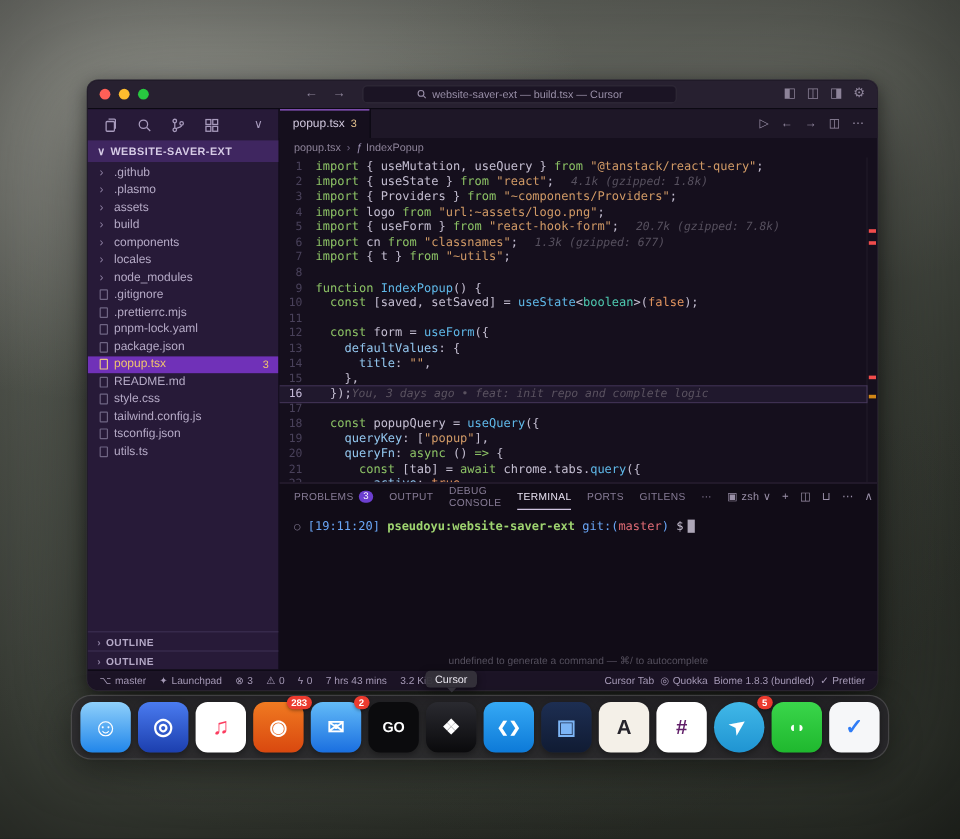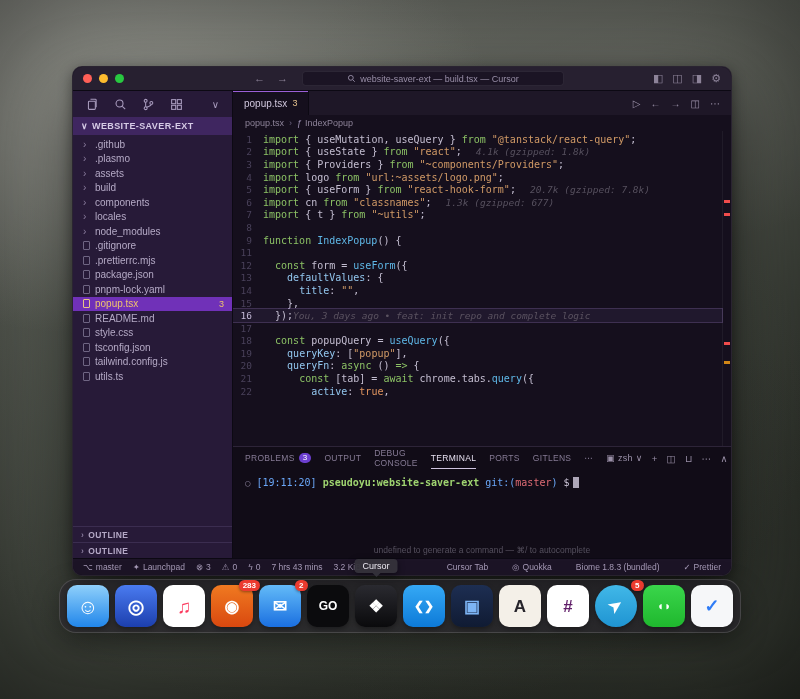--- a/index.html
+++ b/index.html
@@ -74,40 +74,40 @@
   .cl.active .ln { color:#c3b8d6; }
   .tk-kw { color:#8cc265; } .tk-str { color:#d19a66; } .tk-fn { color:#5fb8e8; }
   .tk-pl { color:#c3bdd0; } .tk-pr { color:#93c7ef; } .tk-ty { color:#4ec9b0; }
   .tk-bo { color:#e0945f; }
   .tk-an { color:#56505e; font-style:italic; margin-left:14px; font-size:9.5px; }
   .blame { color:#5a5260; font-style:italic; font-size:9.5px; }
   .ruler { position:absolute; right:0; top:0; bottom:0; width:9px; border-left:1px solid rgba(255,255,255,.05); }
   .rmark { position:absolute; right:1px; width:6px; height:3px; }
 
   
-  .panel { height:112px; flex:none; border-top:1px solid #2d2438; background:#110c17; display:flex; flex-direction:column; position:relative; }
+  .panel { height:156px; flex:none; border-top:1px solid #2d2438; background:#110c17; display:flex; flex-direction:column; position:relative; }
   .panel-tabs { height:22px; flex:none; display:flex; align-items:center; gap:13px; padding:0 12px; font-size:8.5px; letter-spacing:.3px; color:#867b95; }
   .ptab { display:flex; align-items:center; gap:4px; height:100%; }
   .ptab.active { color:#e8e2f2; box-shadow:inset 0 -1px 0 #cfc4e0; }
   .pbadge { background:#6c3fd0; color:#fff; font-size:8px; border-radius:8px; padding:0 4px; line-height:10px; }
   .panel-right { margin-left:auto; display:flex; align-items:center; gap:9px; color:#9a90a8; font-size:9.5px; }
   .shell-item { display:flex; align-items:center; gap:3px; font-size:9px; }
   .terminal { flex:1; padding:8px 12px 0; font-family:"DejaVu Sans Mono", monospace; font-size:10px; color:#c9c2d4; }
   .t-deco { color:#7d748c; margin-right:6px; font-size:9px; }
   .tm-time { color:#6aa7f8;text-align:center; } .tm-user { color:#9fd470; font-weight:bold; }
   .tm-git { color:#6aa7f8; } .tm-branch { color:#e06c75; } .tm-plain { color:#c9c2d4; }
   .t-cursor { display:inline-block; width:6px; height:11px; background:#c9c2d4; opacity:.85; margin-left:3px; vertical-align:-2px; }
   .hint { position:absolute; left:0; right:0; bottom:3px; text-align:center; color:#55505e; font-size:8.5px; }
 
   
   .statusbar { height:17px; flex:none; background:#1c1426; border-top:1px solid #0c0913; display:flex; align-items:center;
     padding:0 10px; gap:11px; font-size:8.5px; color:#a79bb8; white-space:nowrap; }
   .sb-item { display:flex; align-items:center; gap:3px; }
   .sb-ic { font-size:8.5px; }
-  .sb-right { margin-left:auto; display:flex; gap:24px; }
+  .sb-right { margin-left:auto; display:flex; gap:5px; }
 
   
   .dock { position:absolute; left:59px; top:579px; width:682px; height:54px; border-radius:17px;
     background:rgba(38,34,44,.55); border:1px solid rgba(255,255,255,.14);
     display:flex; align-items:center; gap:6px; padding:0 7px; box-shadow:0 10px 26px rgba(0,0,0,.35); }
   .dock-item { position:relative; width:42px; height:42px; flex:none; }
   .dock-icon { width:42px; height:42px; border-radius:10px; display:flex; align-items:center; justify-content:center;
     box-shadow:0 2px 5px rgba(0,0,0,.35); }
   .dock-glyph { font-weight:bold; line-height:1; display:inline-block; }
   .dock-badge { position:absolute; top:-5px; right:-7px; background:#ec3b2f; color:#fff; font-size:8px; font-weight:bold;
@@ -218,46 +218,46 @@
             <div class="file-row">
               <span class="ficon"></span>
               <span>.gitignore</span>
             </div>
             <div class="file-row">
               <span class="ficon"></span>
               <span>.prettierrc.mjs</span>
             </div>
             <div class="file-row">
               <span class="ficon"></span>
+              <span>pnpm-lock.yaml</span>
+            </div>
+            <div class="file-row">
+              <span class="ficon"></span>
               <span>package.json</span>
-            </div>
-            <div class="file-row">
-              <span class="ficon"></span>
-              <span>pnpm-lock.yaml</span>
             </div>
             <div class="file-row selected">
               <span class="ficon"></span>
               <span>popup.tsx</span>
               <span class="fbadge">3</span>
             </div>
             <div class="file-row">
               <span class="ficon"></span>
               <span>README.md</span>
             </div>
             <div class="file-row">
               <span class="ficon"></span>
               <span>style.css</span>
             </div>
             <div class="file-row">
               <span class="ficon"></span>
+              <span>tailwind.config.js</span>
+            </div>
+            <div class="file-row">
+              <span class="ficon"></span>
               <span>tsconfig.json</span>
-            </div>
-            <div class="file-row">
-              <span class="ficon"></span>
-              <span>tailwind.config.js</span>
             </div>
             <div class="file-row">
               <span class="ficon"></span>
               <span>utils.ts</span>
             </div>
           </div>
         <div class="sidebar-bottom">
             <div class="side-section">
               <span class="chev">›</span>
               <span>OUTLINE</span>
@@ -293,20 +293,21 @@
           <div class="code-lines">
               <div class="cl"><span class="ln">1</span><span class="lc"><span class="tk-kw">import </span><span class="tk-pl">{ useMutation, useQuery } </span><span class="tk-kw">from </span><span class="tk-str">"@tanstack/react-query"</span><span class="tk-pl">;</span></span></div>
               <div class="cl"><span class="ln">2</span><span class="lc"><span class="tk-kw">import </span><span class="tk-pl">{ useState } </span><span class="tk-kw">from </span><span class="tk-str">"react"</span><span class="tk-pl">;</span><span class="tk-an">4.1k (gzipped: 1.8k)</span></span></div>
               <div class="cl"><span class="ln">3</span><span class="lc"><span class="tk-kw">import </span><span class="tk-pl">{ Providers } </span><span class="tk-kw">from </span><span class="tk-str">"~components/Providers"</span><span class="tk-pl">;</span></span></div>
               <div class="cl"><span class="ln">4</span><span class="lc"><span class="tk-kw">import </span><span class="tk-pl">logo </span><span class="tk-kw">from </span><span class="tk-str">"url:~assets/logo.png"</span><span class="tk-pl">;</span></span></div>
               <div class="cl"><span class="ln">5</span><span class="lc"><span class="tk-kw">import </span><span class="tk-pl">{ useForm } </span><span class="tk-kw">from </span><span class="tk-str">"react-hook-form"</span><span class="tk-pl">;</span><span class="tk-an">20.7k (gzipped: 7.8k)</span></span></div>
               <div class="cl"><span class="ln">6</span><span class="lc"><span class="tk-kw">import </span><span class="tk-pl">cn </span><span class="tk-kw">from </span><span class="tk-str">"classnames"</span><span class="tk-pl">;</span><span class="tk-an">1.3k (gzipped: 677)</span></span></div>
               <div class="cl"><span class="ln">7</span><span class="lc"><span class="tk-kw">import </span><span class="tk-pl">{ t } </span><span class="tk-kw">from </span><span class="tk-str">"~utils"</span><span class="tk-pl">;</span></span></div>
               <div class="cl"><span class="ln">8</span><span class="lc"></span></div>
               <div class="cl"><span class="ln">9</span><span class="lc"><span class="tk-kw">function </span><span class="tk-fn">IndexPopup</span><span class="tk-pl">() {</span></span></div>
+              <div class="cl"><span class="ln">10</span><span class="lc"><span class="tk-pl">  </span><span class="tk-kw">const </span><span class="tk-pl">[saved, setSaved] = </span><span class="tk-fn">useState</span><span class="tk-pl">&lt;</span><span class="tk-ty">boolean</span><span class="tk-pl">&gt;(</span><span class="tk-bo">false</span><span class="tk-pl">);</span></span></div>
               <div class="cl"><span class="ln">11</span><span class="lc"></span></div>
               <div class="cl"><span class="ln">12</span><span class="lc"><span class="tk-pl">  </span><span class="tk-kw">const </span><span class="tk-pl">form = </span><span class="tk-fn">useForm</span><span class="tk-pl">({</span></span></div>
               <div class="cl"><span class="ln">13</span><span class="lc"><span class="tk-pl">    </span><span class="tk-pr">defaultValues</span><span class="tk-pl">: {</span></span></div>
               <div class="cl"><span class="ln">14</span><span class="lc"><span class="tk-pl">      </span><span class="tk-pr">title</span><span class="tk-pl">: </span><span class="tk-str">""</span><span class="tk-pl">,</span></span></div>
               <div class="cl"><span class="ln">15</span><span class="lc"><span class="tk-pl">    },</span></span></div>
               <div class="cl active"><span class="ln">16</span><span class="lc"><span class="tk-pl">  });</span><span class="blame">You, 3 days ago • feat: init repo and complete logic</span></span></div>
               <div class="cl"><span class="ln">17</span><span class="lc"></span></div>
               <div class="cl"><span class="ln">18</span><span class="lc"><span class="tk-pl">  </span><span class="tk-kw">const </span><span class="tk-pl">popupQuery = </span><span class="tk-fn">useQuery</span><span class="tk-pl">({</span></span></div>
               <div class="cl"><span class="ln">19</span><span class="lc"><span class="tk-pl">    </span><span class="tk-pr">queryKey</span><span class="tk-pl">: [</span><span class="tk-str">"popup"</span><span class="tk-pl">],</span></span></div>
               <div class="cl"><span class="ln">20</span><span class="lc"><span class="tk-pl">    </span><span class="tk-pr">queryFn</span><span class="tk-pl">: </span><span class="tk-kw">async </span><span class="tk-pl">() </span><span class="tk-kw">=&gt;</span><span class="tk-pl"> {</span></span></div>

